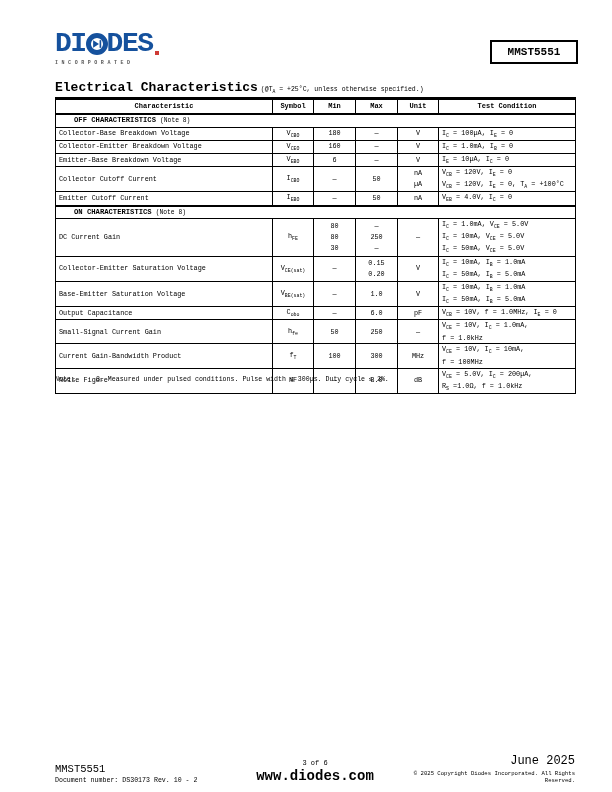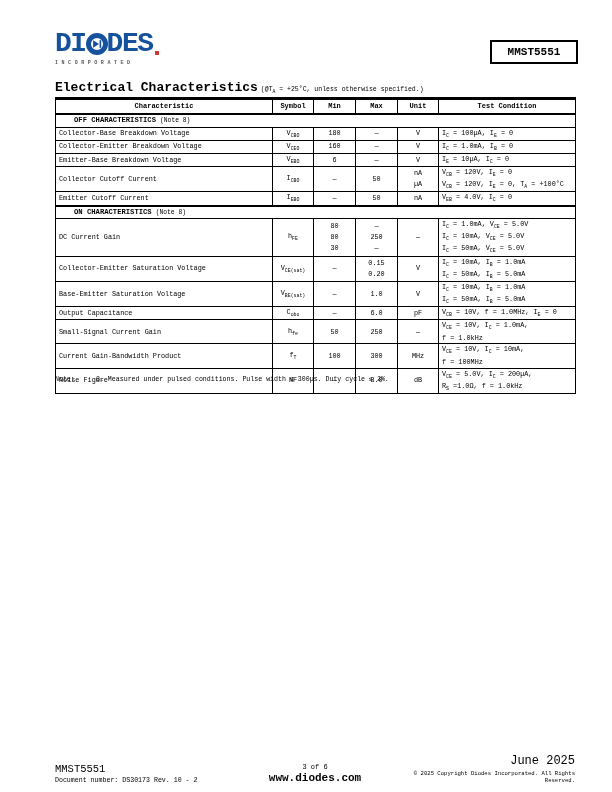--- a/index.html
+++ b/index.html
@@ -63,21 +63,21 @@
   .footer {
     position:absolute; left:55px; top:754px; width:520px;
     display:flex; justify-content:space-between; align-items:flex-end;
   }
   .footer .fl { flex:1.2; text-align:left; }
   .footer .fc { flex:1; text-align:center; }
   .footer .fr { flex:1.2; text-align:right; }
   .f-product { font-size:10.5px; }
   .f-doc { font-size:6.6px; margin-top:2px; }
   .f-page { font-size:7px; }
-  .f-site { font-size:11px; font-weight:bold; margin-top:1px; }
+  .f-site { font-size:14px; font-weight:bold; margin-top:1px; }
   .f-date { font-size:12px; }
   .f-copy { font-size:5.6px; margin-top:2px; }
 </style>
 </head>
 <body>
 
 <div class="page">
 
   <div class="logo">
     <div class="logo-row">

